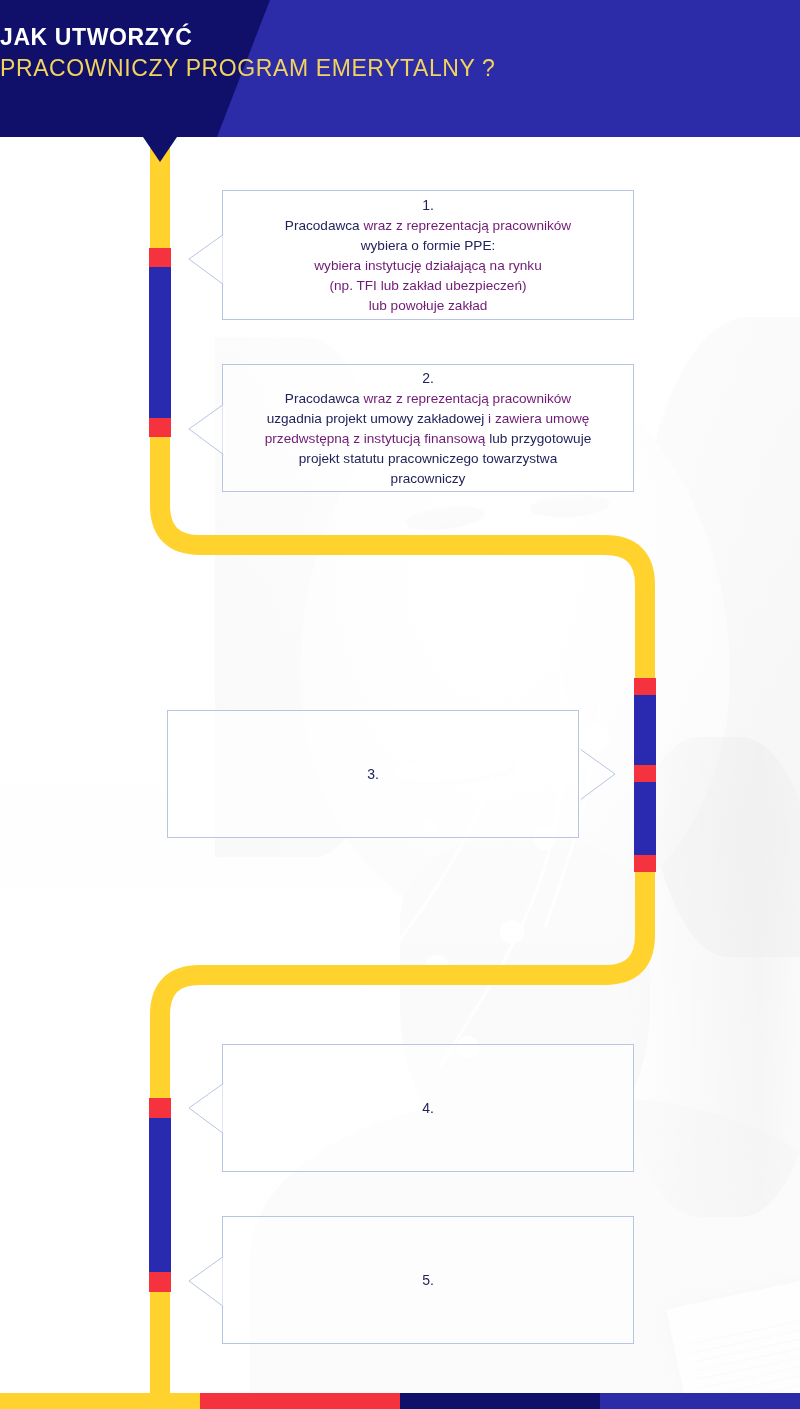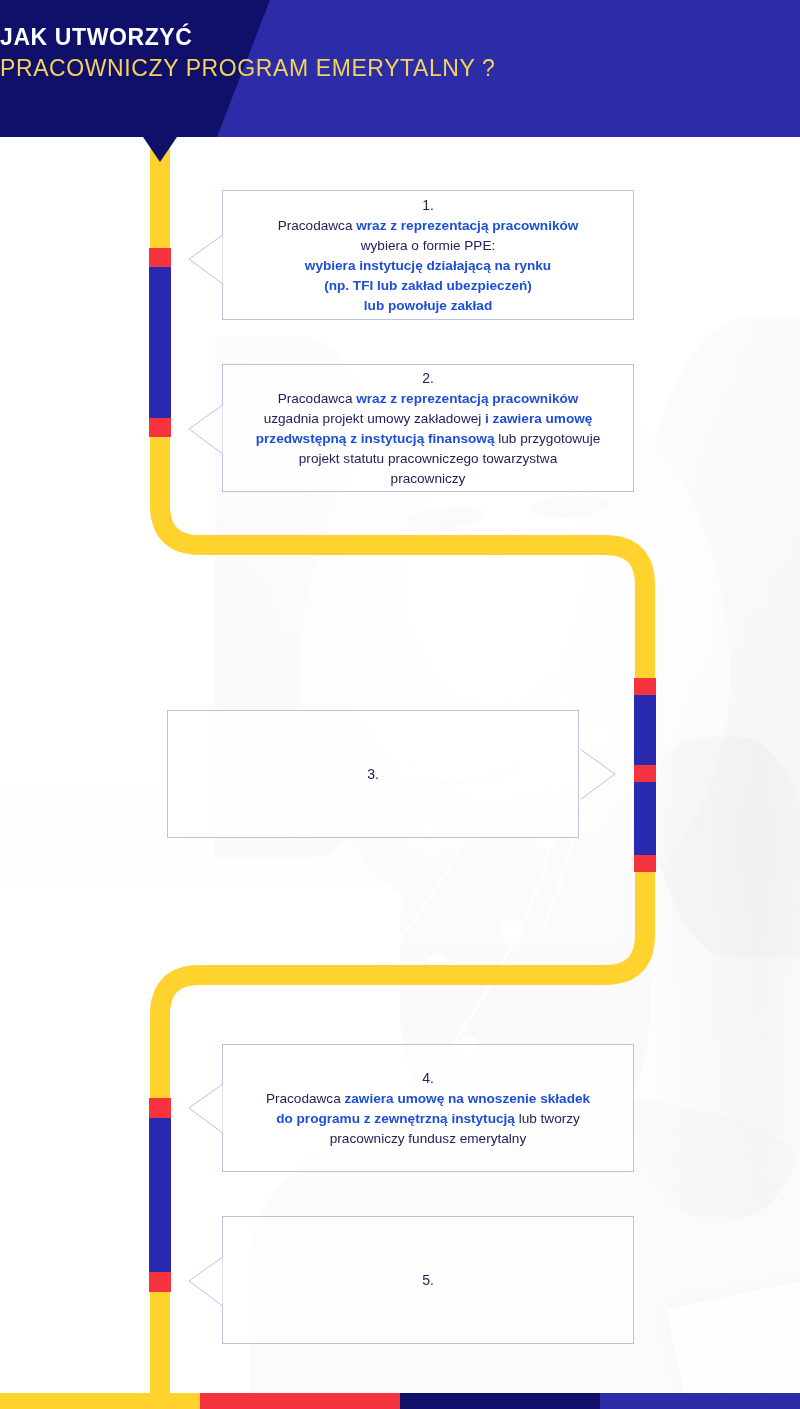--- a/index.html
+++ b/index.html
@@ -201,21 +201,21 @@
     font-size: 14px;
     line-height: 20px;
     margin-bottom: 1px;
   }
   .step-text {
     display: block;
     font-size: 13.6px;
     line-height: 20px;
     color: #23235c;
   }
-  .step-text .r  { color: #1d4ed8; font-weight: bold; }
+  .step-text .r  { color: #701a75; font-weight: normal; }
   .step-text .b  { color: #23235c; }
 
   
   .notch {
     position: absolute;
     z-index: 4;
     pointer-events: none;
   }
 
   
@@ -353,25 +353,20 @@
     </div>
   </div>
   <svg class="notch" style="left:578px; top:747px;" width="40" height="56">
     <polyline points="2,2 37,27 2,53" fill="rgba(255,255,255,0.55)" stroke="#b9c4e0" stroke-width="1"></polyline>
     <line x1="2" y1="2" x2="2" y2="53" stroke="rgba(255,255,255,0.9)" stroke-width="2"></line>
   </svg>
 
   <div class="step-box" style="left:222px; top:1044px; width:412px; height:128px;">
     <div class="step-inner">
       <span class="step-num">4.</span>
-      <span class="step-text">
-        <span class="b">Pracodawca </span><span class="r">zawiera umowę na wnoszenie składek</span><br>
-        <span class="r">do programu z zewnętrzną instytucją</span><span class="b"> lub tworzy</span><br>
-        <span class="b">pracowniczy fundusz emerytalny</span>
-      </span>
     </div>
   </div>
   <svg class="notch" style="left:186px; top:1081px;" width="40" height="56">
     <polyline points="38,2 3,27 38,53" fill="rgba(255,255,255,0.55)" stroke="#b9c4e0" stroke-width="1"></polyline>
     <line x1="38" y1="2" x2="38" y2="53" stroke="rgba(255,255,255,0.9)" stroke-width="2"></line>
   </svg>
 
   <div class="step-box" style="left:222px; top:1216px; width:412px; height:128px;">
     <div class="step-inner">
       <span class="step-num">5.</span>

